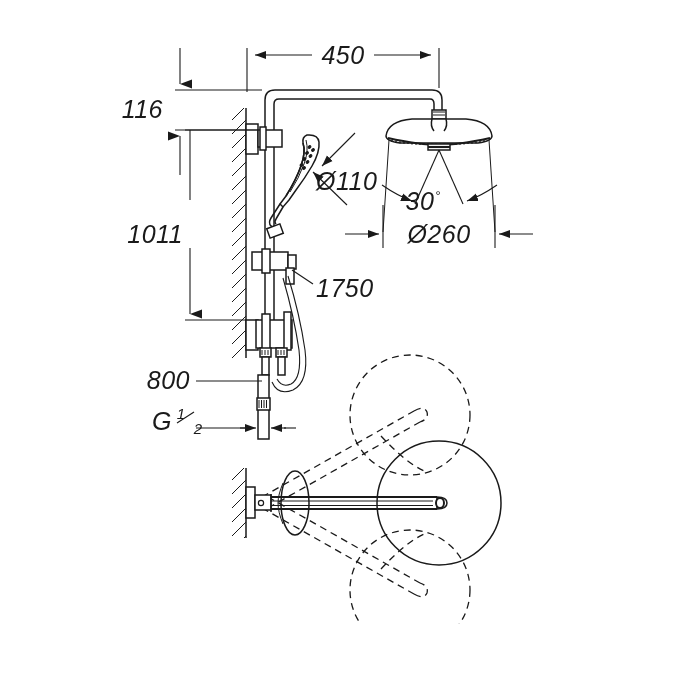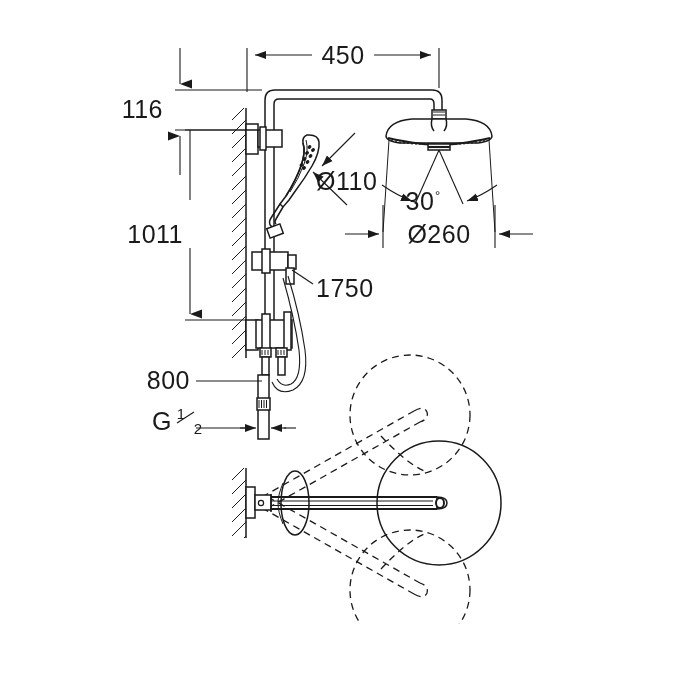--- a/index.html
+++ b/index.html
@@ -10,20 +10,21 @@
   }
   body {
     font-family: "Liberation Sans", sans-serif;
   }
   #sheet {
     position: relative;
     width: 700px;
     height: 624px;
     background: #ffffff;
     overflow: hidden;
+    font-style: italic;
   }
   #sheet svg {
     display: block;
     width: 700px;
     height: 700px;
   }
   .dimtext {
     font-family: "Liberation Sans", sans-serif;
     font-size: 25px;
     fill: #1a1a1a;

